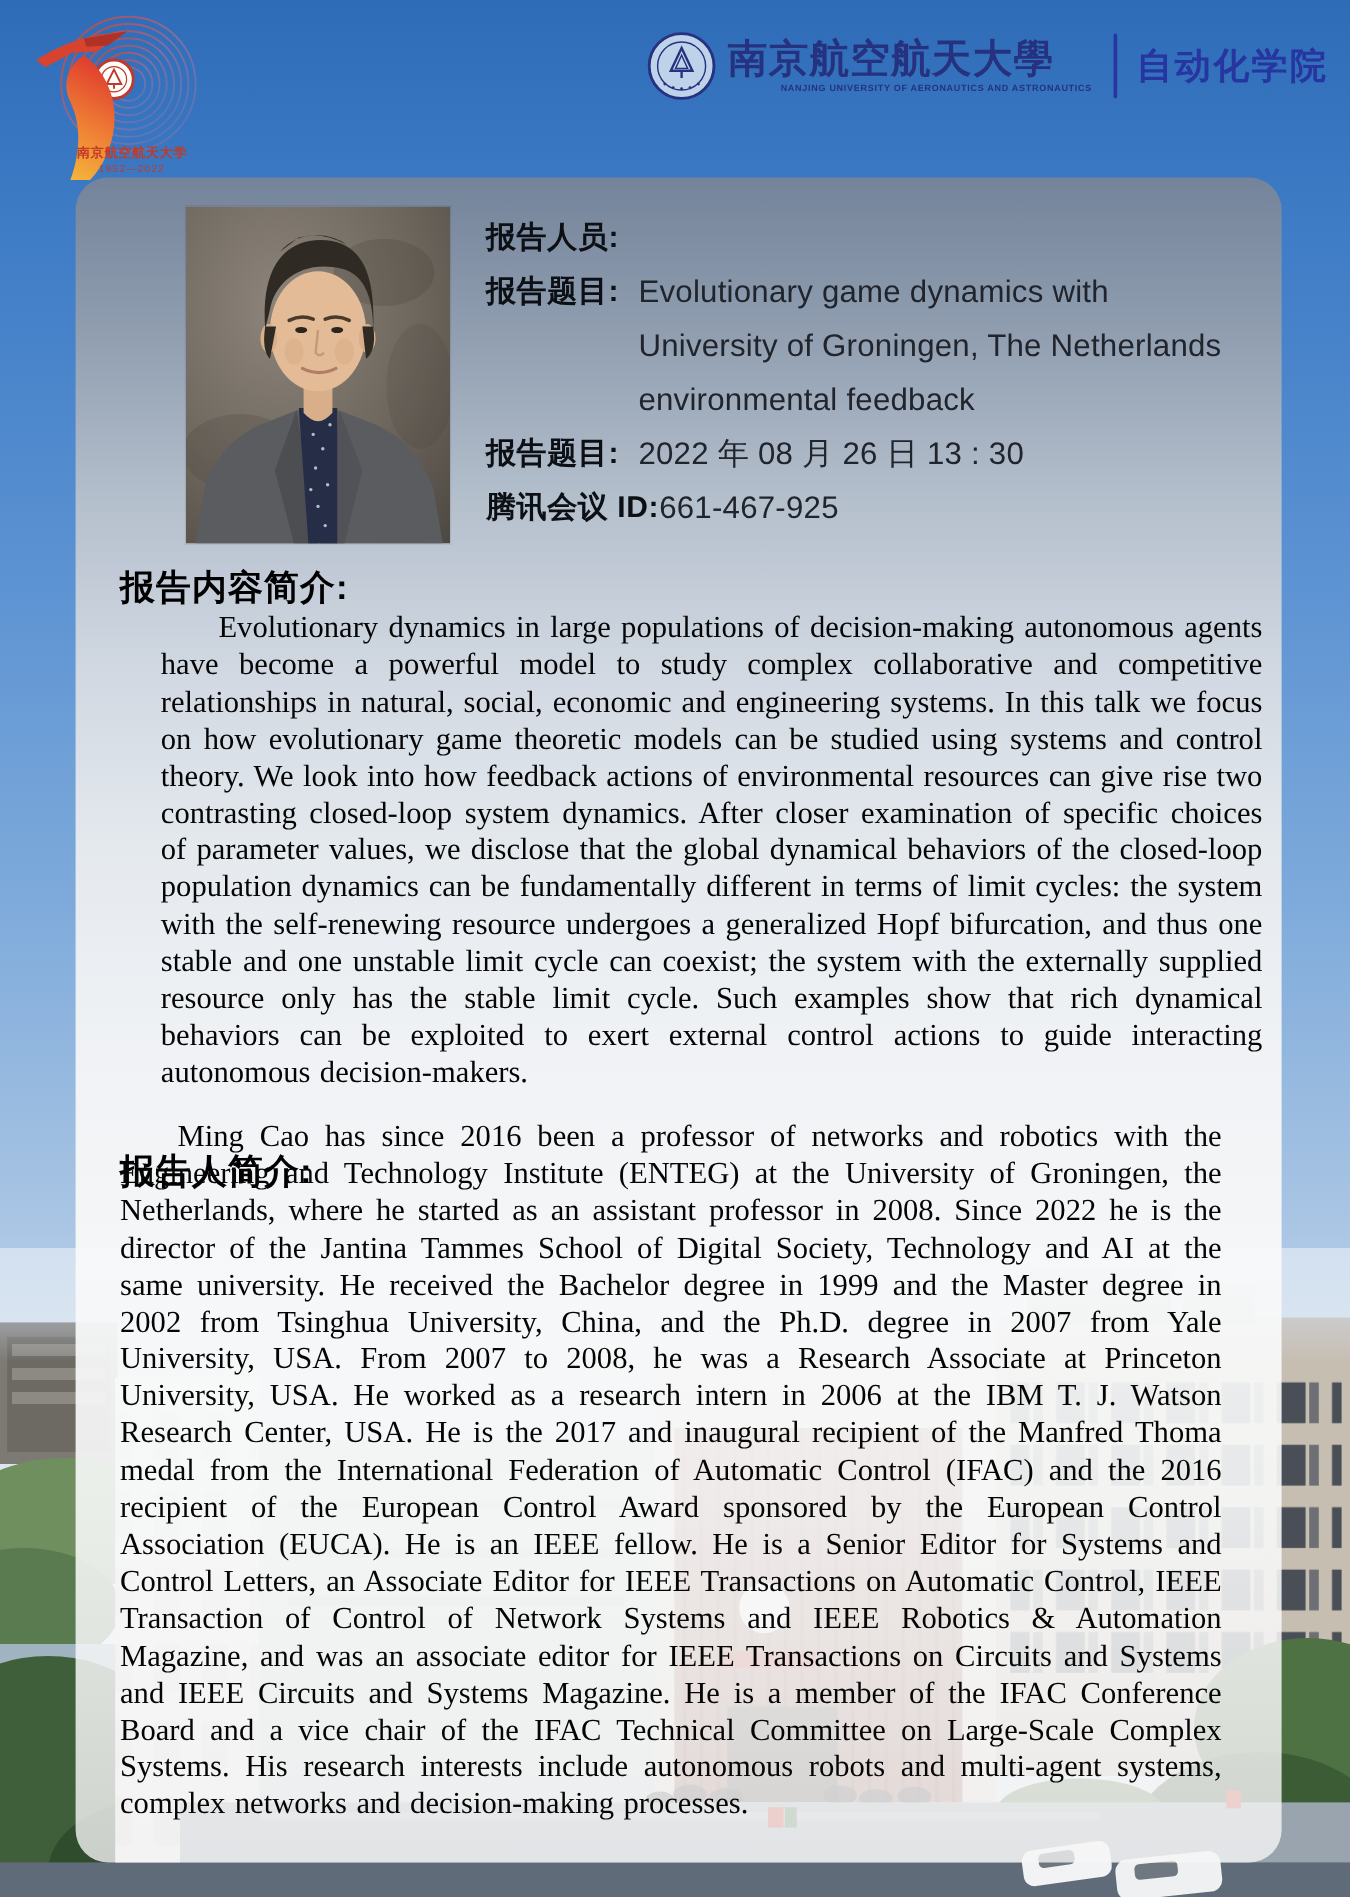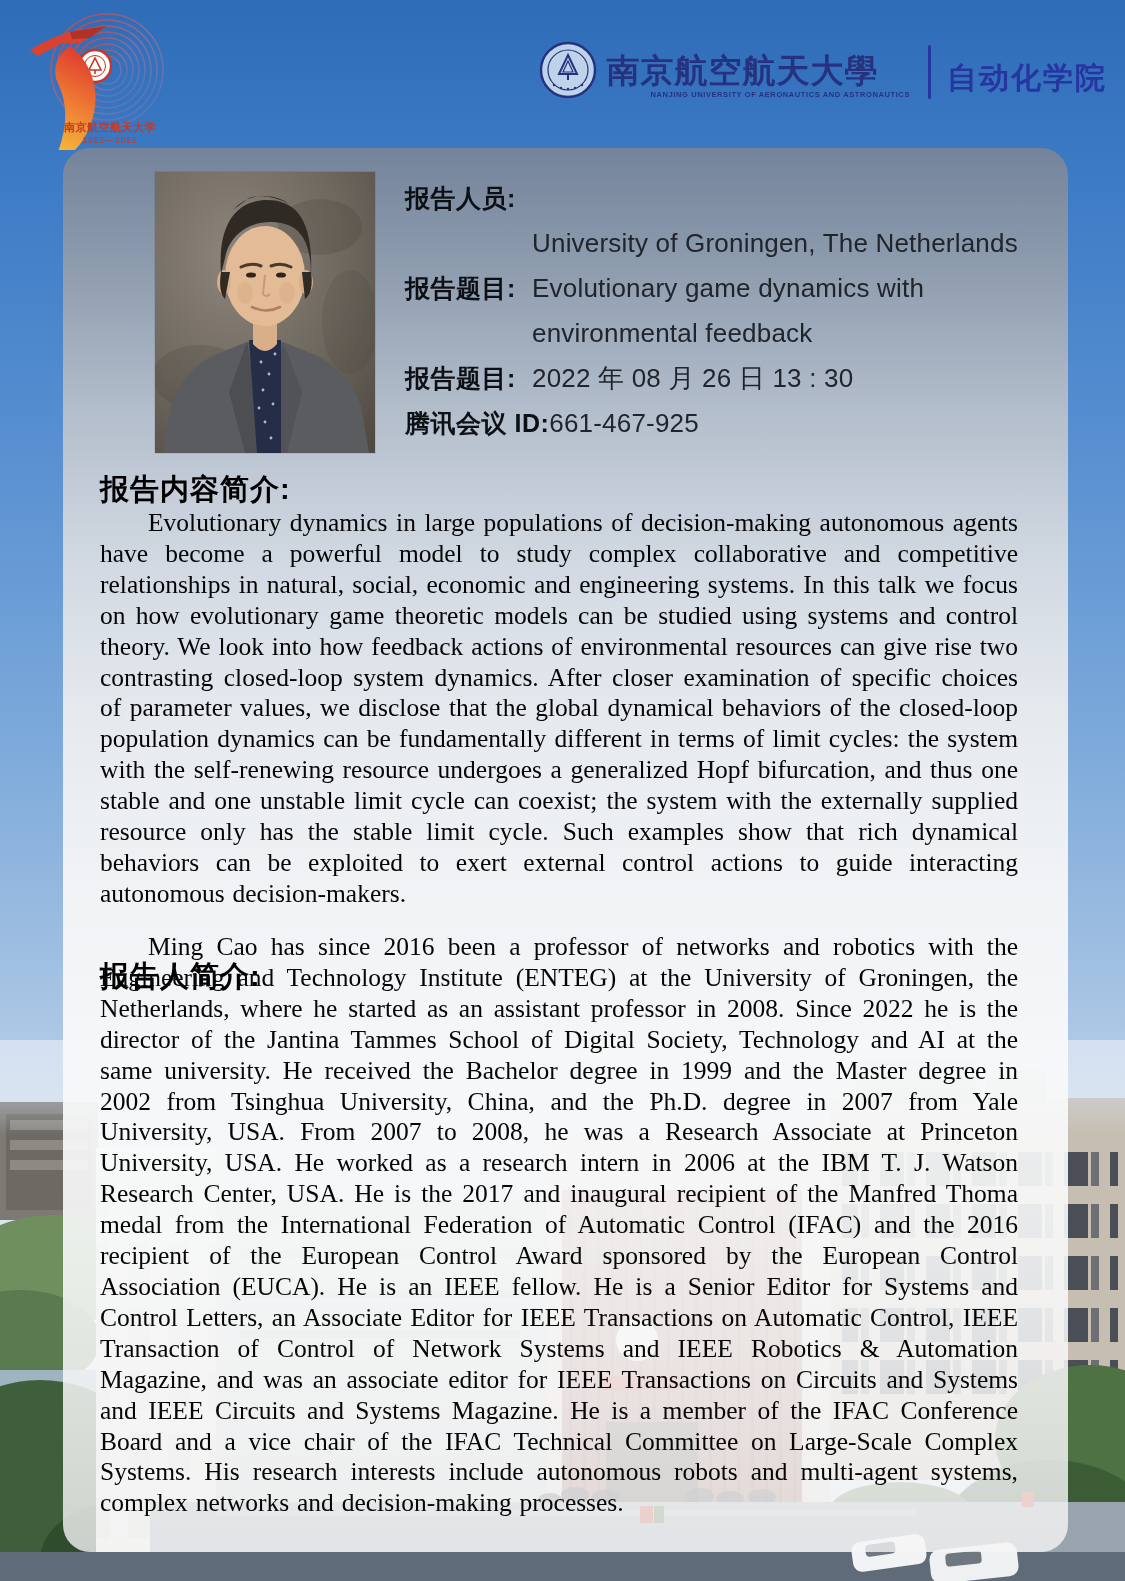--- a/index.html
+++ b/index.html
@@ -26,27 +26,27 @@
   
   .info{position:absolute;left:342px;top:28px;width:660px;}
   .info-row{display:flex;align-items:flex-start;height:45px;line-height:45px;white-space:nowrap;}
   .info-label{font-weight:bold;font-size:25px;color:#0c0f14;min-width:127px;letter-spacing:.5px;}
   .info-value{font-size:26px;color:#20242c;letter-spacing:.2px;}
   
   .section-heading{position:absolute;left:37px;font-weight:bold;font-size:29px;color:#000;letter-spacing:1px;font-family:"Liberation Sans",sans-serif;}
   .body-text{position:absolute;left:37px;width:918px;font-family:"Liberation Serif",serif;font-size:25.5px;
     line-height:30.9px;color:#050505;text-align:justify;text-indent:48px;word-spacing:1.5px;}
   #abstract-heading{top:322px;text-align:center;}
-  #abstract-body{top:360px;}
+  #abstract-body{top:360px;margin-left:34px;}
   #bio-heading{top:784px;margin-top:25px;}
   #bio-body{top:784px;}
   
   .ann-logo{position:absolute;left:10px;top:8px;width:165px;height:142px;}
   
-  .brand{position:absolute;top:41px;right:18px;display:flex;align-items:flex-end;}
+  .brand{position:absolute;top:26px;right:18px;display:flex;align-items:center;}
   .brand-seal{width:58px;height:58px;flex:0 0 auto;}
   .brand-names{margin-left:10px;display:flex;flex-direction:column;align-items:flex-start;}
   .brand-zh{font-family:"Liberation Serif",serif;font-weight:bold;font-size:33px;line-height:34px;color:#26327f;letter-spacing:1px;}
   .brand-en{font-size:7.5px;color:#26327f;letter-spacing:.6px;font-weight:bold;margin-top:2px;padding-left:44px;}
   .brand-divider{width:3px;height:54px;background:#2735a0;margin:0 16px 0 18px;border-radius:2px;}
   .brand-college{font-size:30px;font-weight:bold;color:#2735a0;letter-spacing:2px;}
 </style>
 </head>
 <body>
 
@@ -243,28 +243,28 @@
       <path d="M97,135 Q111,142 125,135" stroke="#b07f63" stroke-width="2.6" fill="none" stroke-linecap="round"></path>
       <ellipse cx="90" cy="121" rx="8" ry="11" fill="#d1a57f" opacity="0.35"></ellipse>
       <ellipse cx="132" cy="121" rx="8" ry="11" fill="#d1a57f" opacity="0.35"></ellipse>
     </svg>
 
     <div class="info">
       <div class="info-row">
         <span class="info-label">报告人员:</span>
       </div>
       <div class="info-row">
+        <span class="info-label">报告题目:</span>
+        <span class="info-value">Evolutionary game dynamics with</span>
+      </div>
+      <div class="info-row">
         <span class="info-label"></span>
         <span class="info-value">University of Groningen, The Netherlands</span>
       </div>
       <div class="info-row">
-        <span class="info-label">报告题目:</span>
-        <span class="info-value">Evolutionary game dynamics with</span>
-      </div>
-      <div class="info-row">
         <span class="info-label"></span>
         <span class="info-value">environmental feedback</span>
       </div>
       <div class="info-row">
         <span class="info-label">报告题目:</span>
         <span class="info-value">2022 年 08 月 26 日  13 : 30</span>
       </div>
       <div class="info-row">
         <span class="info-label">腾讯会议 ID:</span>
         <span class="info-value">661-467-925</span>

